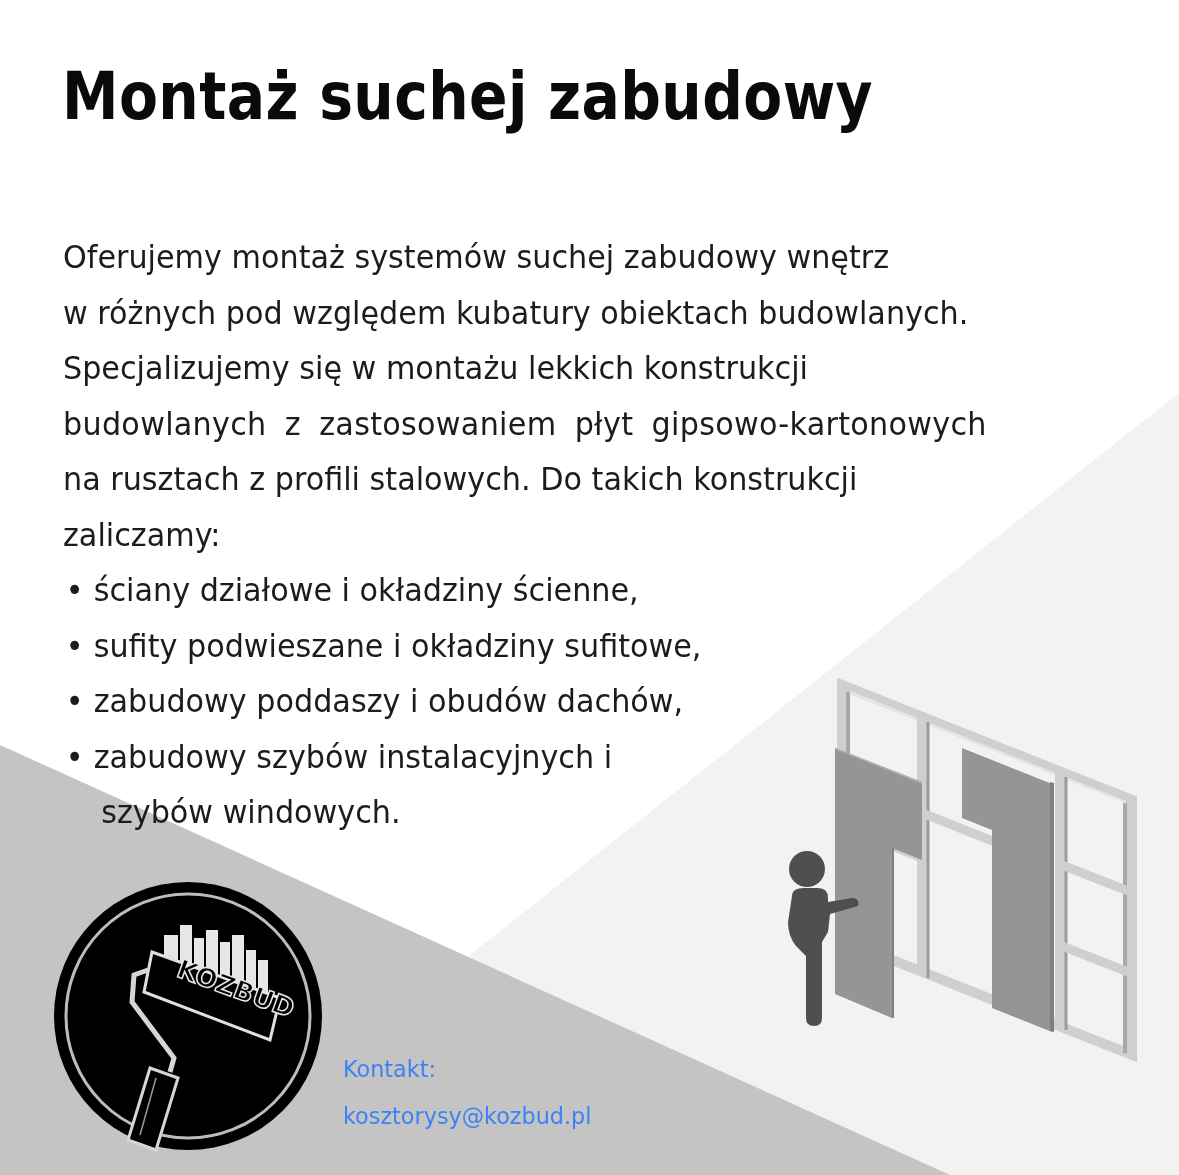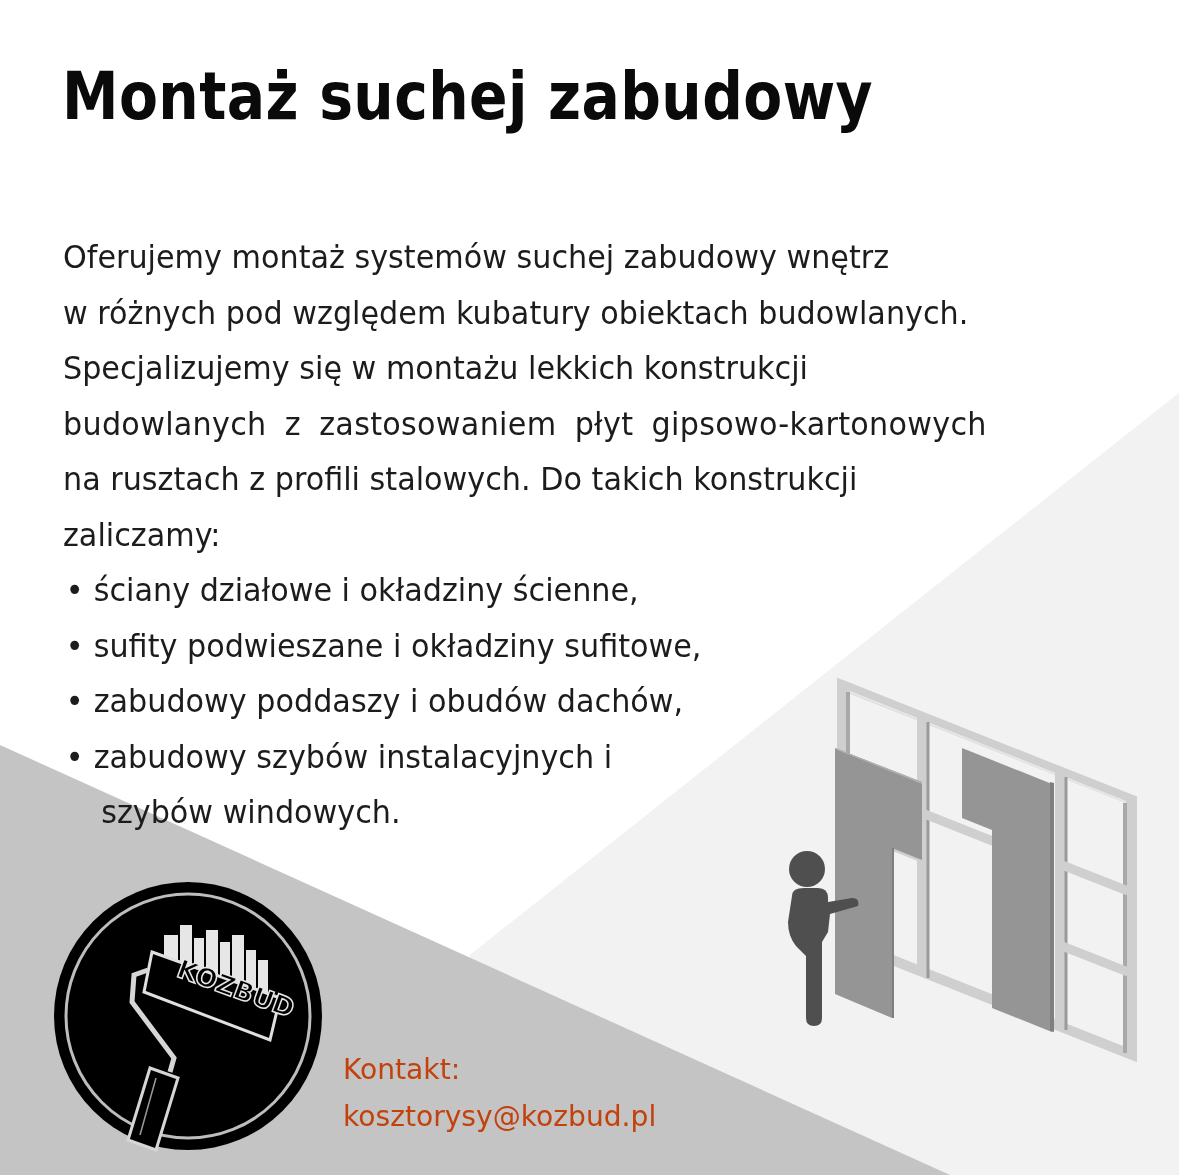--- a/index.html
+++ b/index.html
@@ -24,21 +24,21 @@
     .para-line { display: block; white-space: nowrap;
       transform: scaleX(0.93); transform-origin: left center; }
     .para-line.justify { letter-spacing: 0.3px; word-spacing: 9px; }
     .bullets { list-style: none; margin: 0; padding: 0; }
     .bullets li { white-space: nowrap; position: relative; padding-left: 33px;
       transform: scaleX(0.93); transform-origin: left center; }
     .bullets li .dot { position: absolute; left: 3px; top: 0; }
     .bullets li .cont { display: block; padding-left: 8px; }
     .logo { position: absolute; left: 52px; top: 880px; width: 272px; height: 272px; }
     .illustration { position: absolute; left: 770px; top: 670px; width: 380px; height: 400px; }
-    .contact { position: absolute; left: 343px; top: 1046px; font-size: 29px; line-height: 47px; color: #c2410c; }
+    .contact { position: absolute; left: 343px; top: 1046px; font-size: 23px; line-height: 47px; color: #3b82f6; }
     .contact div { white-space: nowrap; transform: scaleX(0.97); transform-origin: left center; }
   </style>
 </head>
 <body>
 
 <svg class="bg" viewBox="0 0 1179 1175" preserveAspectRatio="none">
   <polygon points="1179,393 1179,1175 470,1175 470,955" fill="#f2f2f2"></polygon>
   <polygon points="1179,393 470,955 470,1175 1179,1175" fill="#f2f2f2"></polygon>
   <polygon points="0,745 950,1175 0,1175" fill="#c4c4c4"></polygon>
 </svg>

